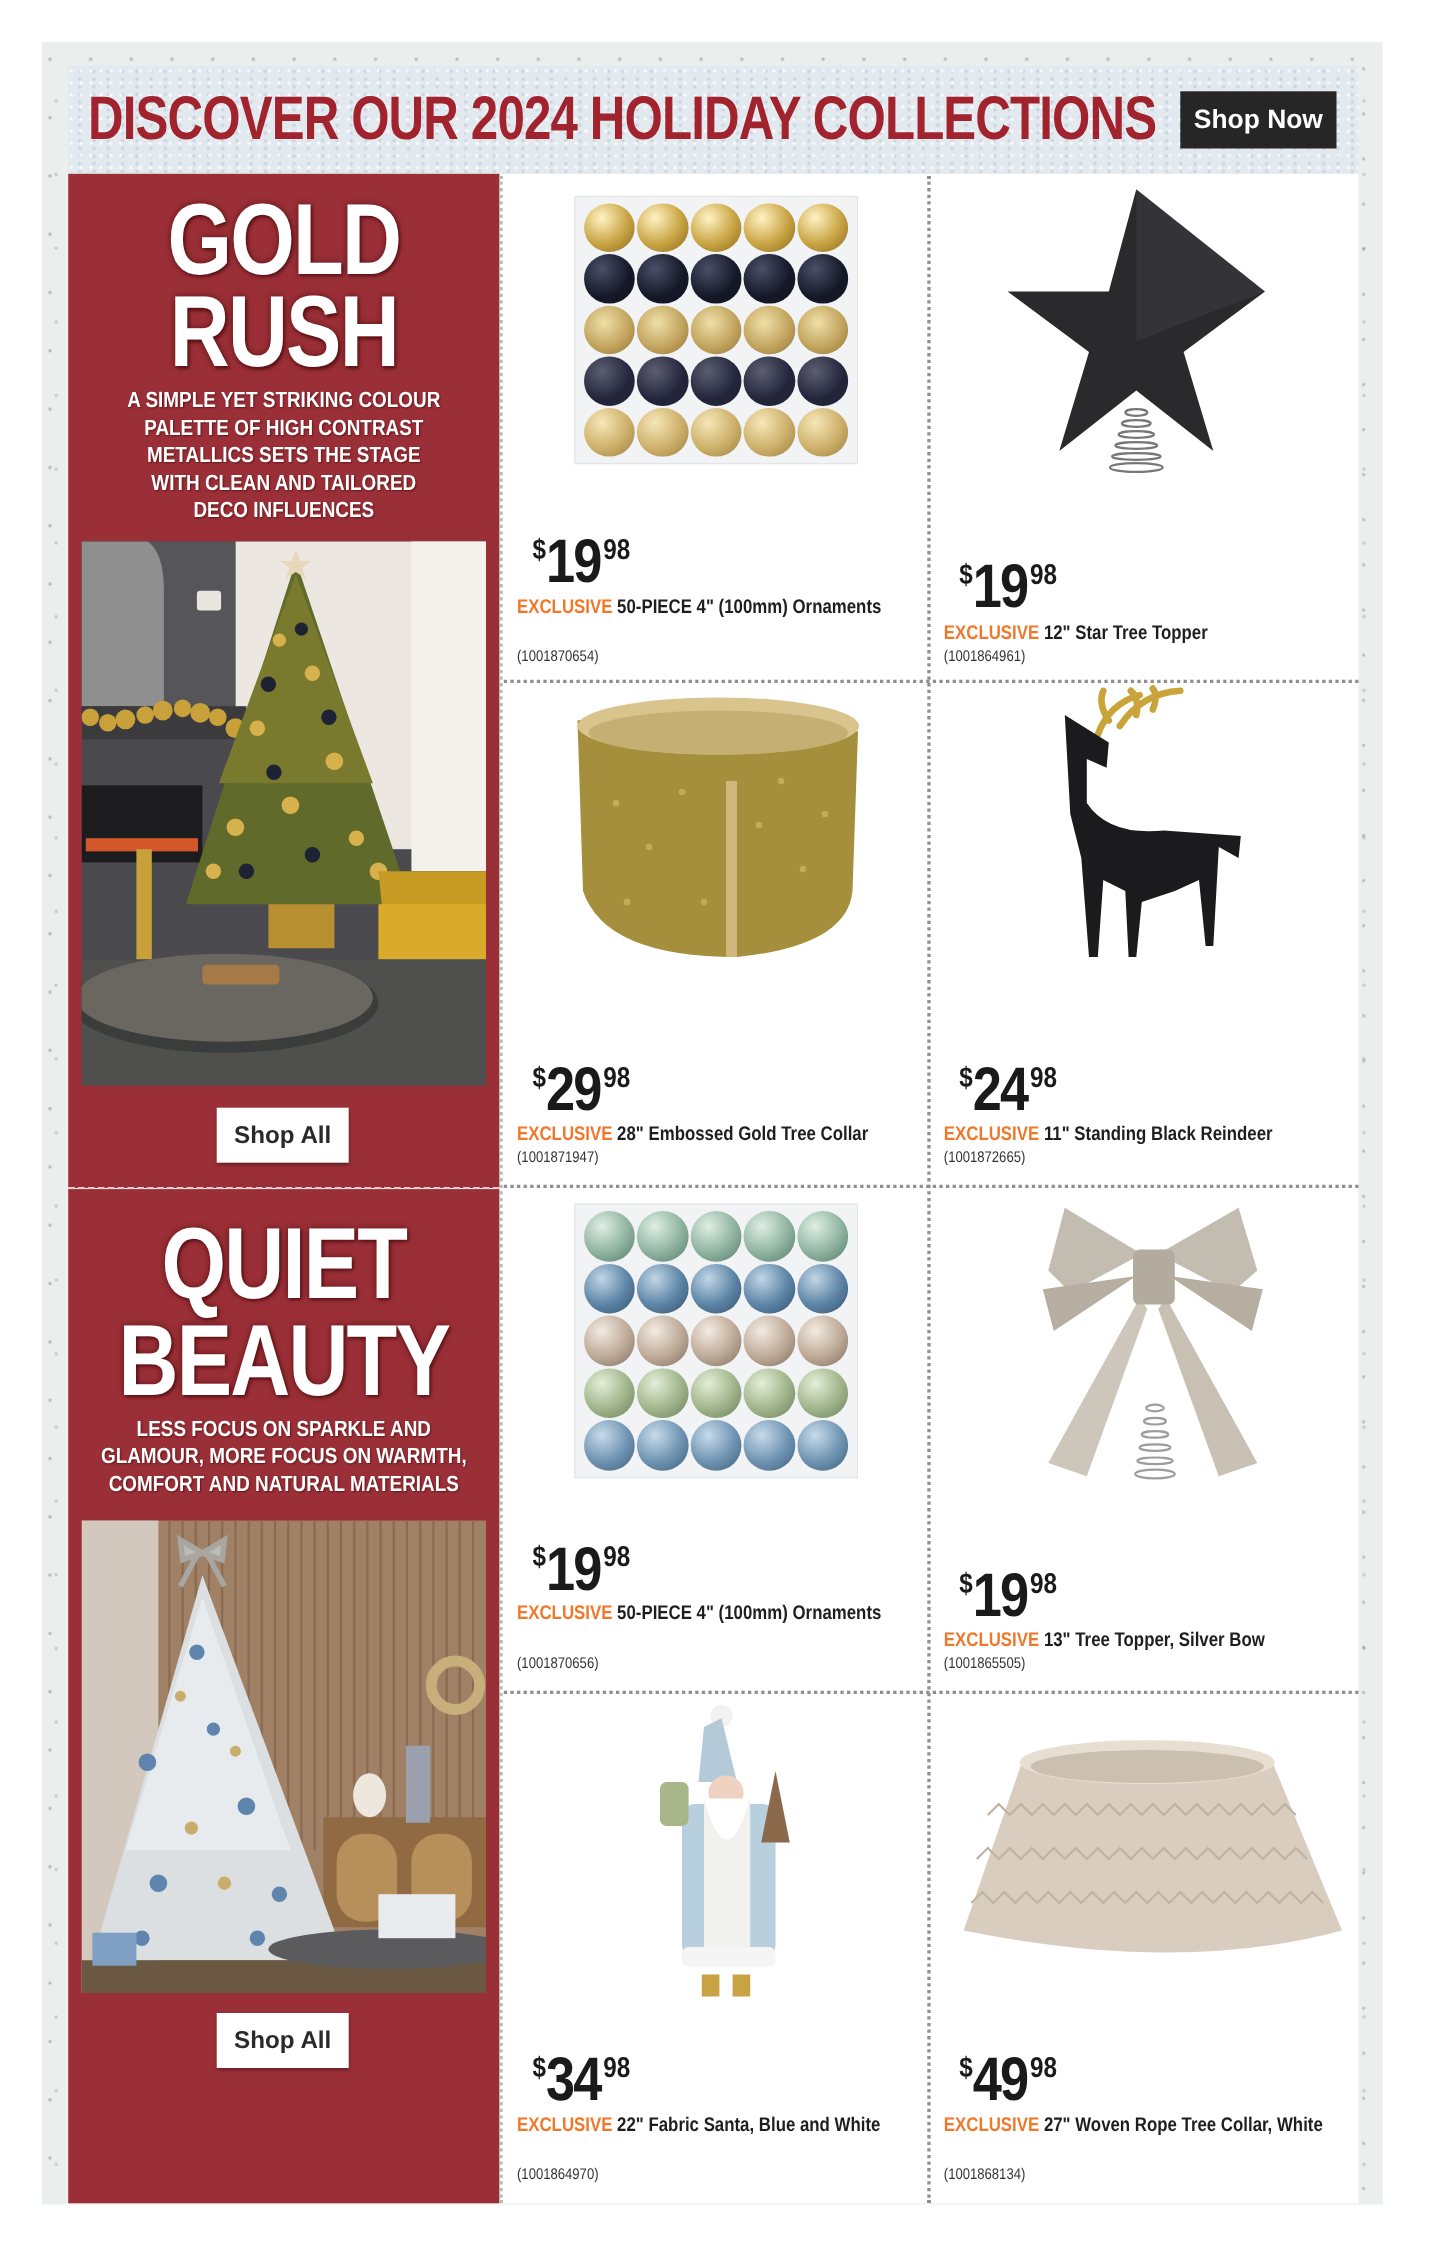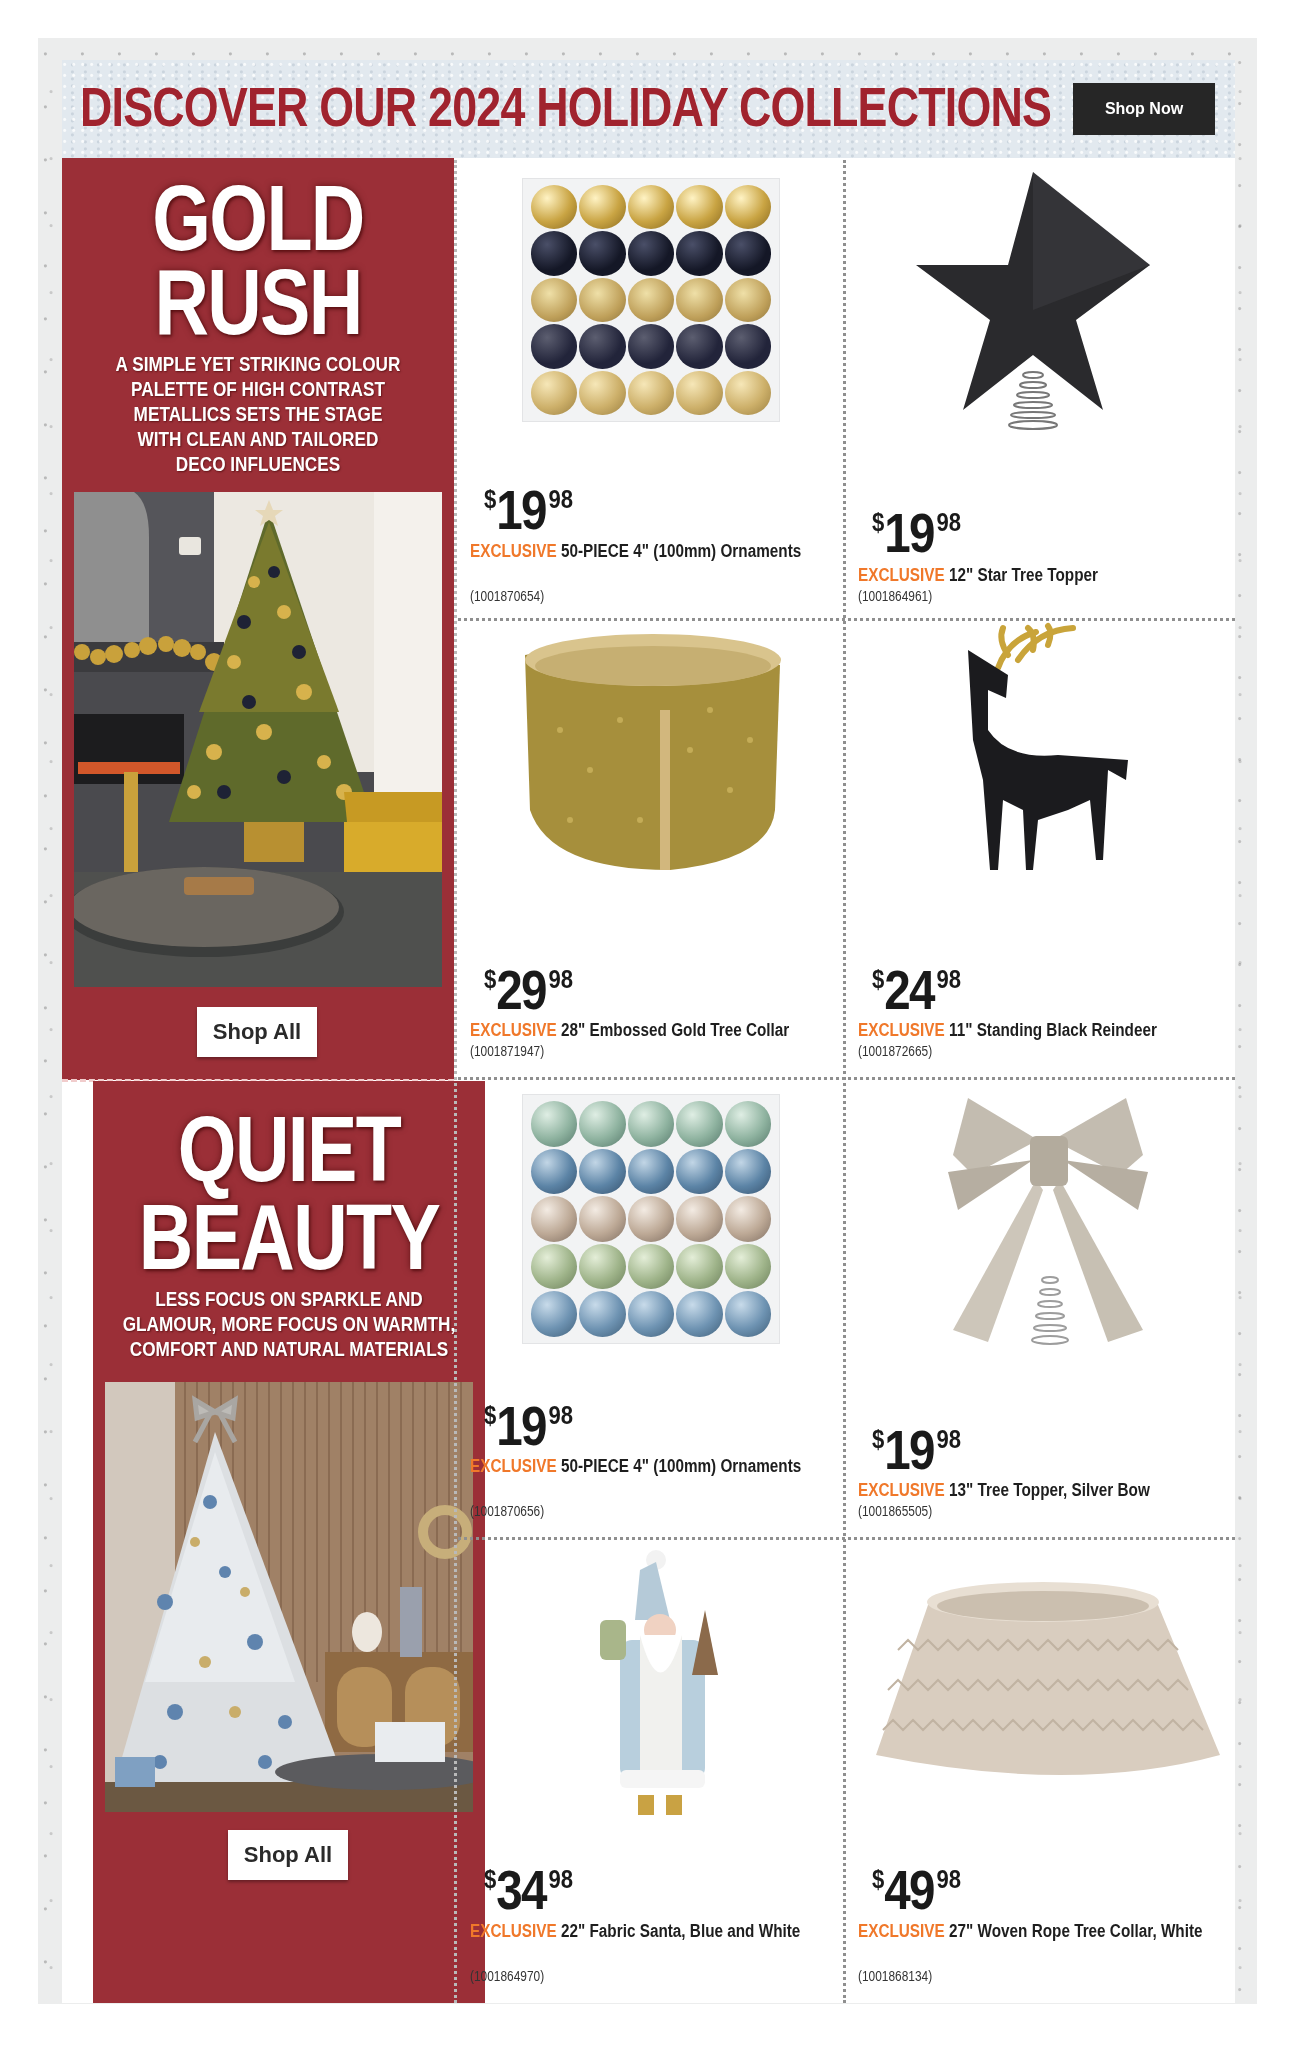--- a/index.html
+++ b/index.html
@@ -25,36 +25,36 @@
   }
   .header-title {
     position: absolute; left: 80px; top: 76px; height: 62px;
     font-family: "Liberation Sans", sans-serif; font-weight: bold;
     font-size: 56px; line-height: 62px; color: #a0232e;
     letter-spacing: -1px; transform: scaleX(0.80); transform-origin: left center;
     white-space: nowrap; text-shadow: 0 0 2px rgba(255,255,255,.6);
   }
   .shop-now {
     position: absolute; left: 1073px; top: 83px; width: 142px; height: 52px;
-    background: #262626; color: #fff; font-weight: bold; font-size: 16px;
+    background: #262626; color: #fff; font-weight: bold; font-size: 24px;
     display: flex; align-items: center; justify-content: center; cursor: pointer;
   }
 
   .content {
     position: absolute; left: 62px; top: 158px; width: 1173px; height: 1845px;
     background: #ffffff;
   }
 
   
   .panel {
     position: absolute; left: 62px; width: 392px; background: #9b2f37;
     color: #fff; text-align: center;
   }
   .panel-gold { top: 158px; height: 922px; }
-  .panel-quiet { top: 1081px; height: 922px; margin-left: 31px; }
+  .panel-quiet { top: 1081px; height: 922px; }
   .panel-divider {
     position: absolute; left: 62px; top: 1079px; width: 392px; height: 0;
     border-top: 3px dashed #f1cccc;
   }
   .panel-title {
     position: absolute; left: 0; width: 100%;
     font-weight: bold; color: #fff; letter-spacing: -2px;
     text-shadow: 0 0 8px rgba(60,0,0,.6), 2px 2px 3px rgba(60,0,0,.5);
     transform: scaleX(0.82);
   }

